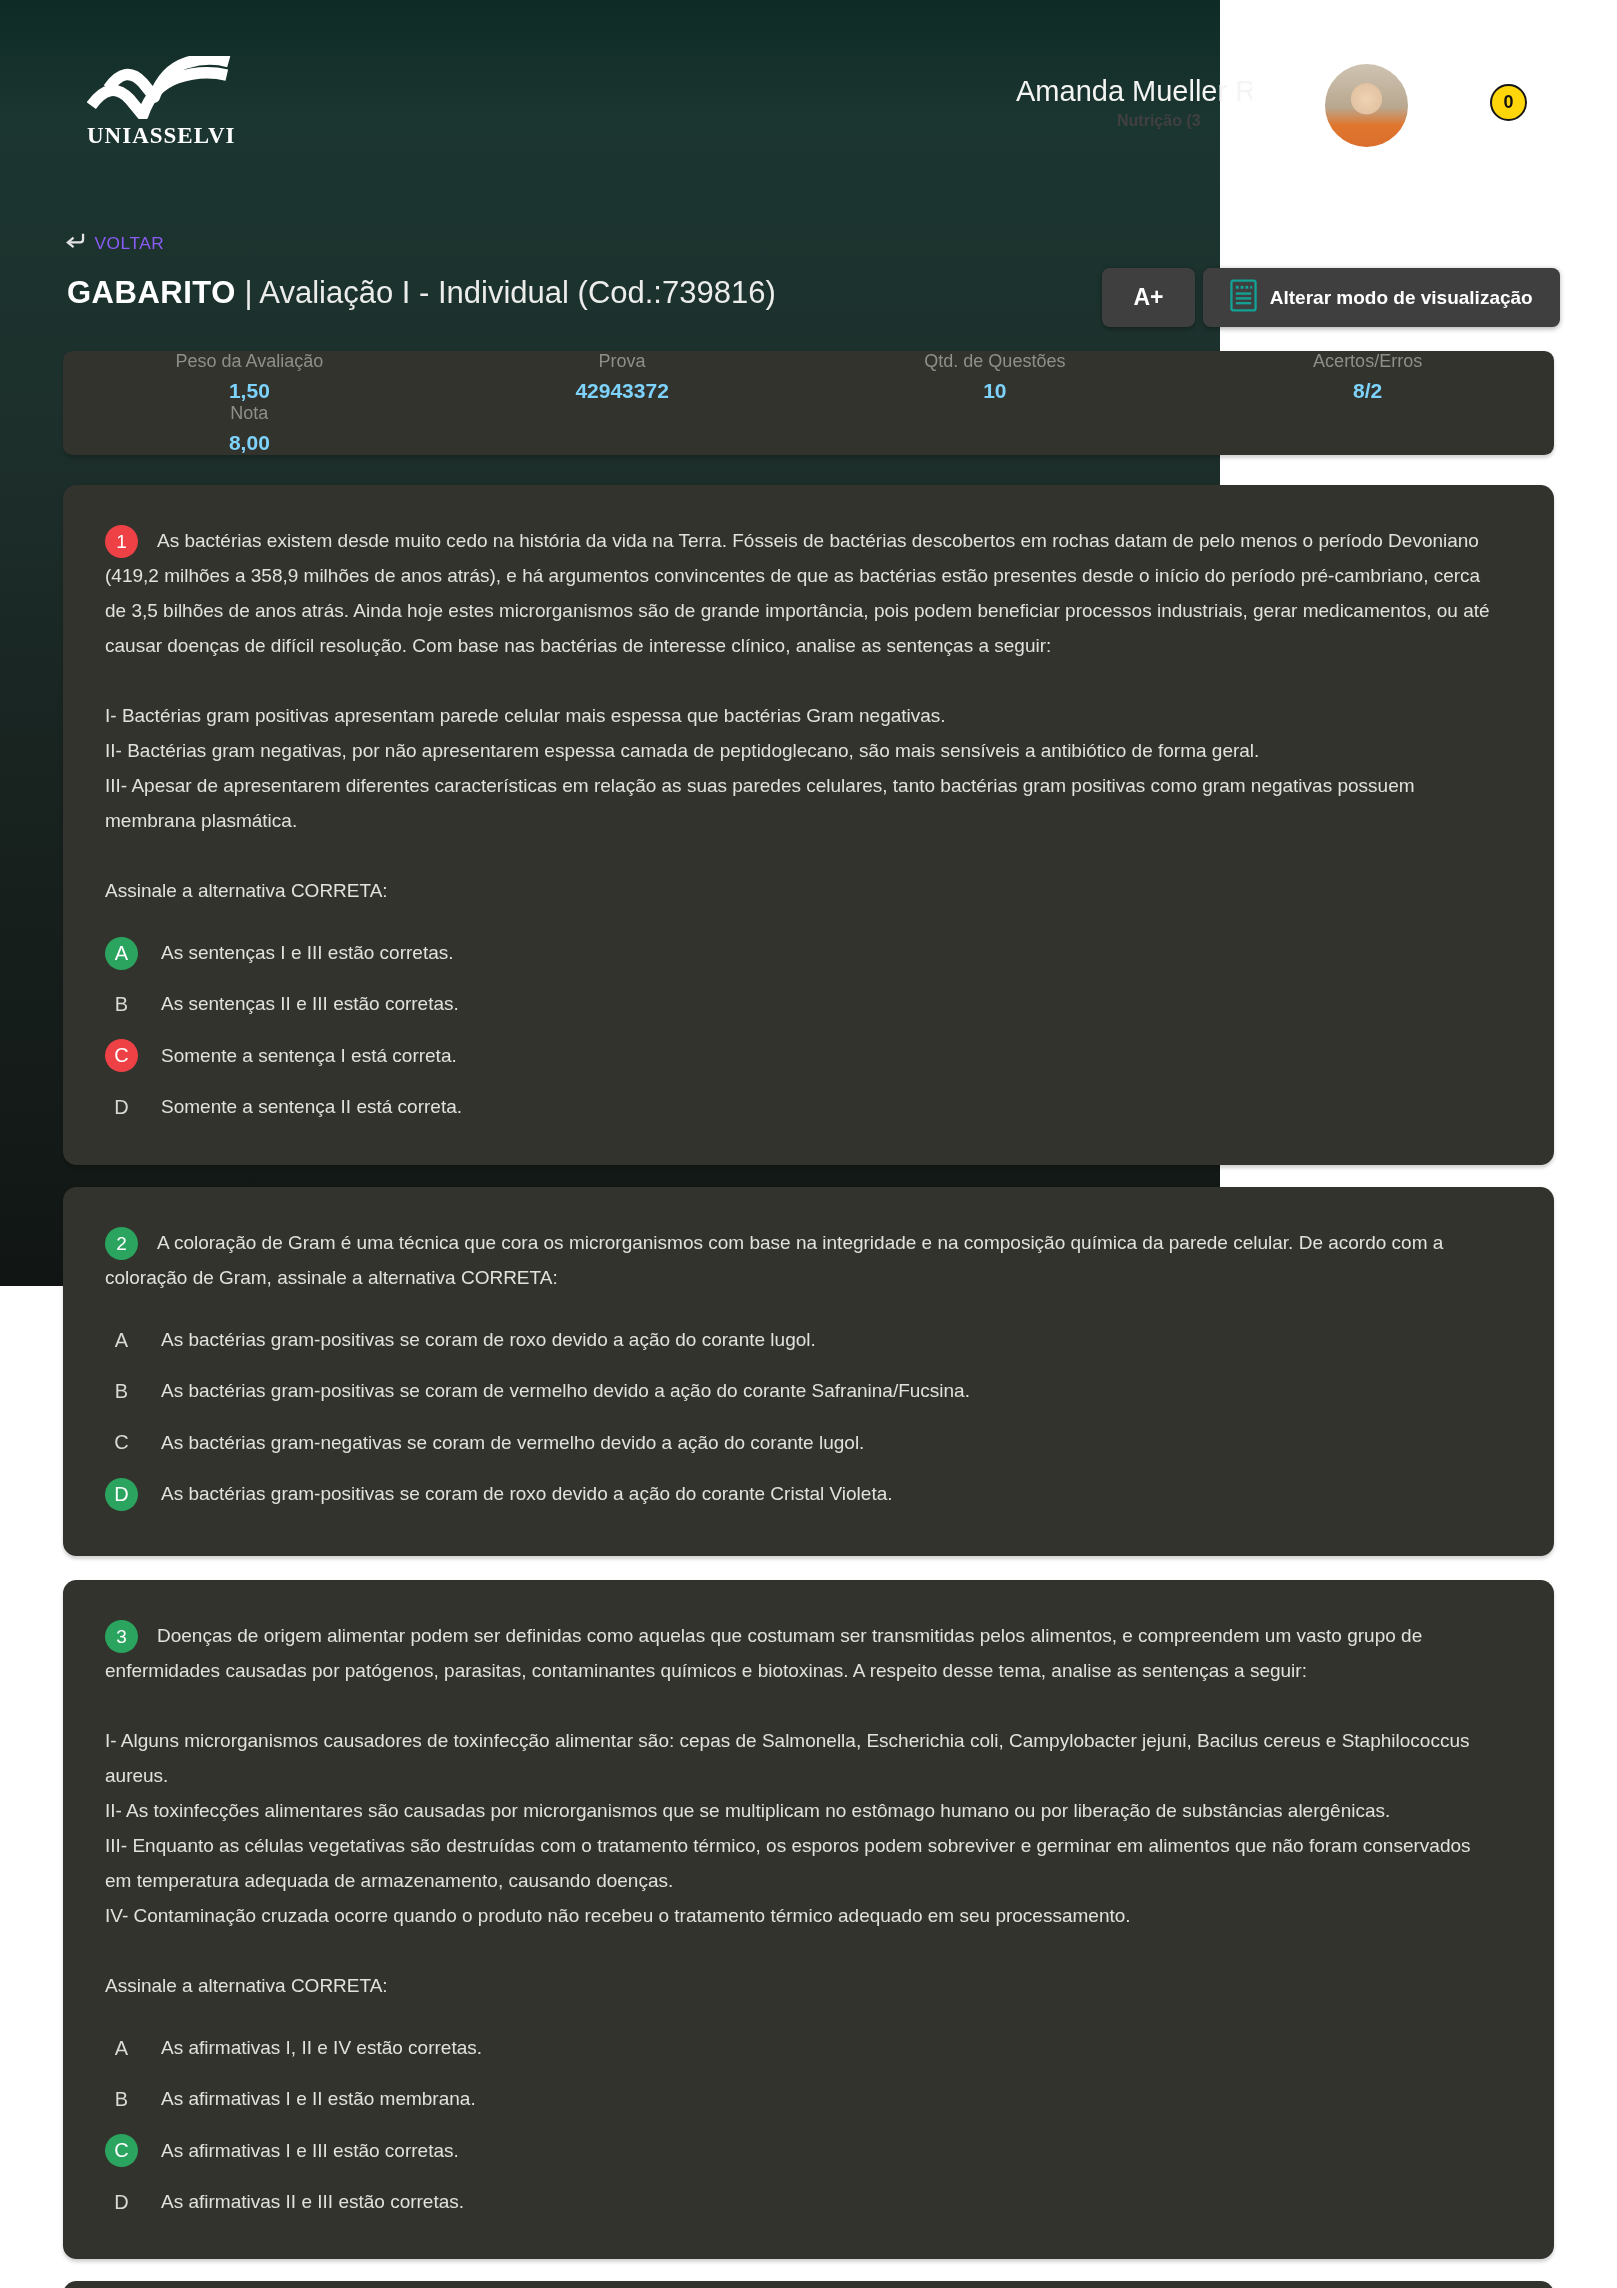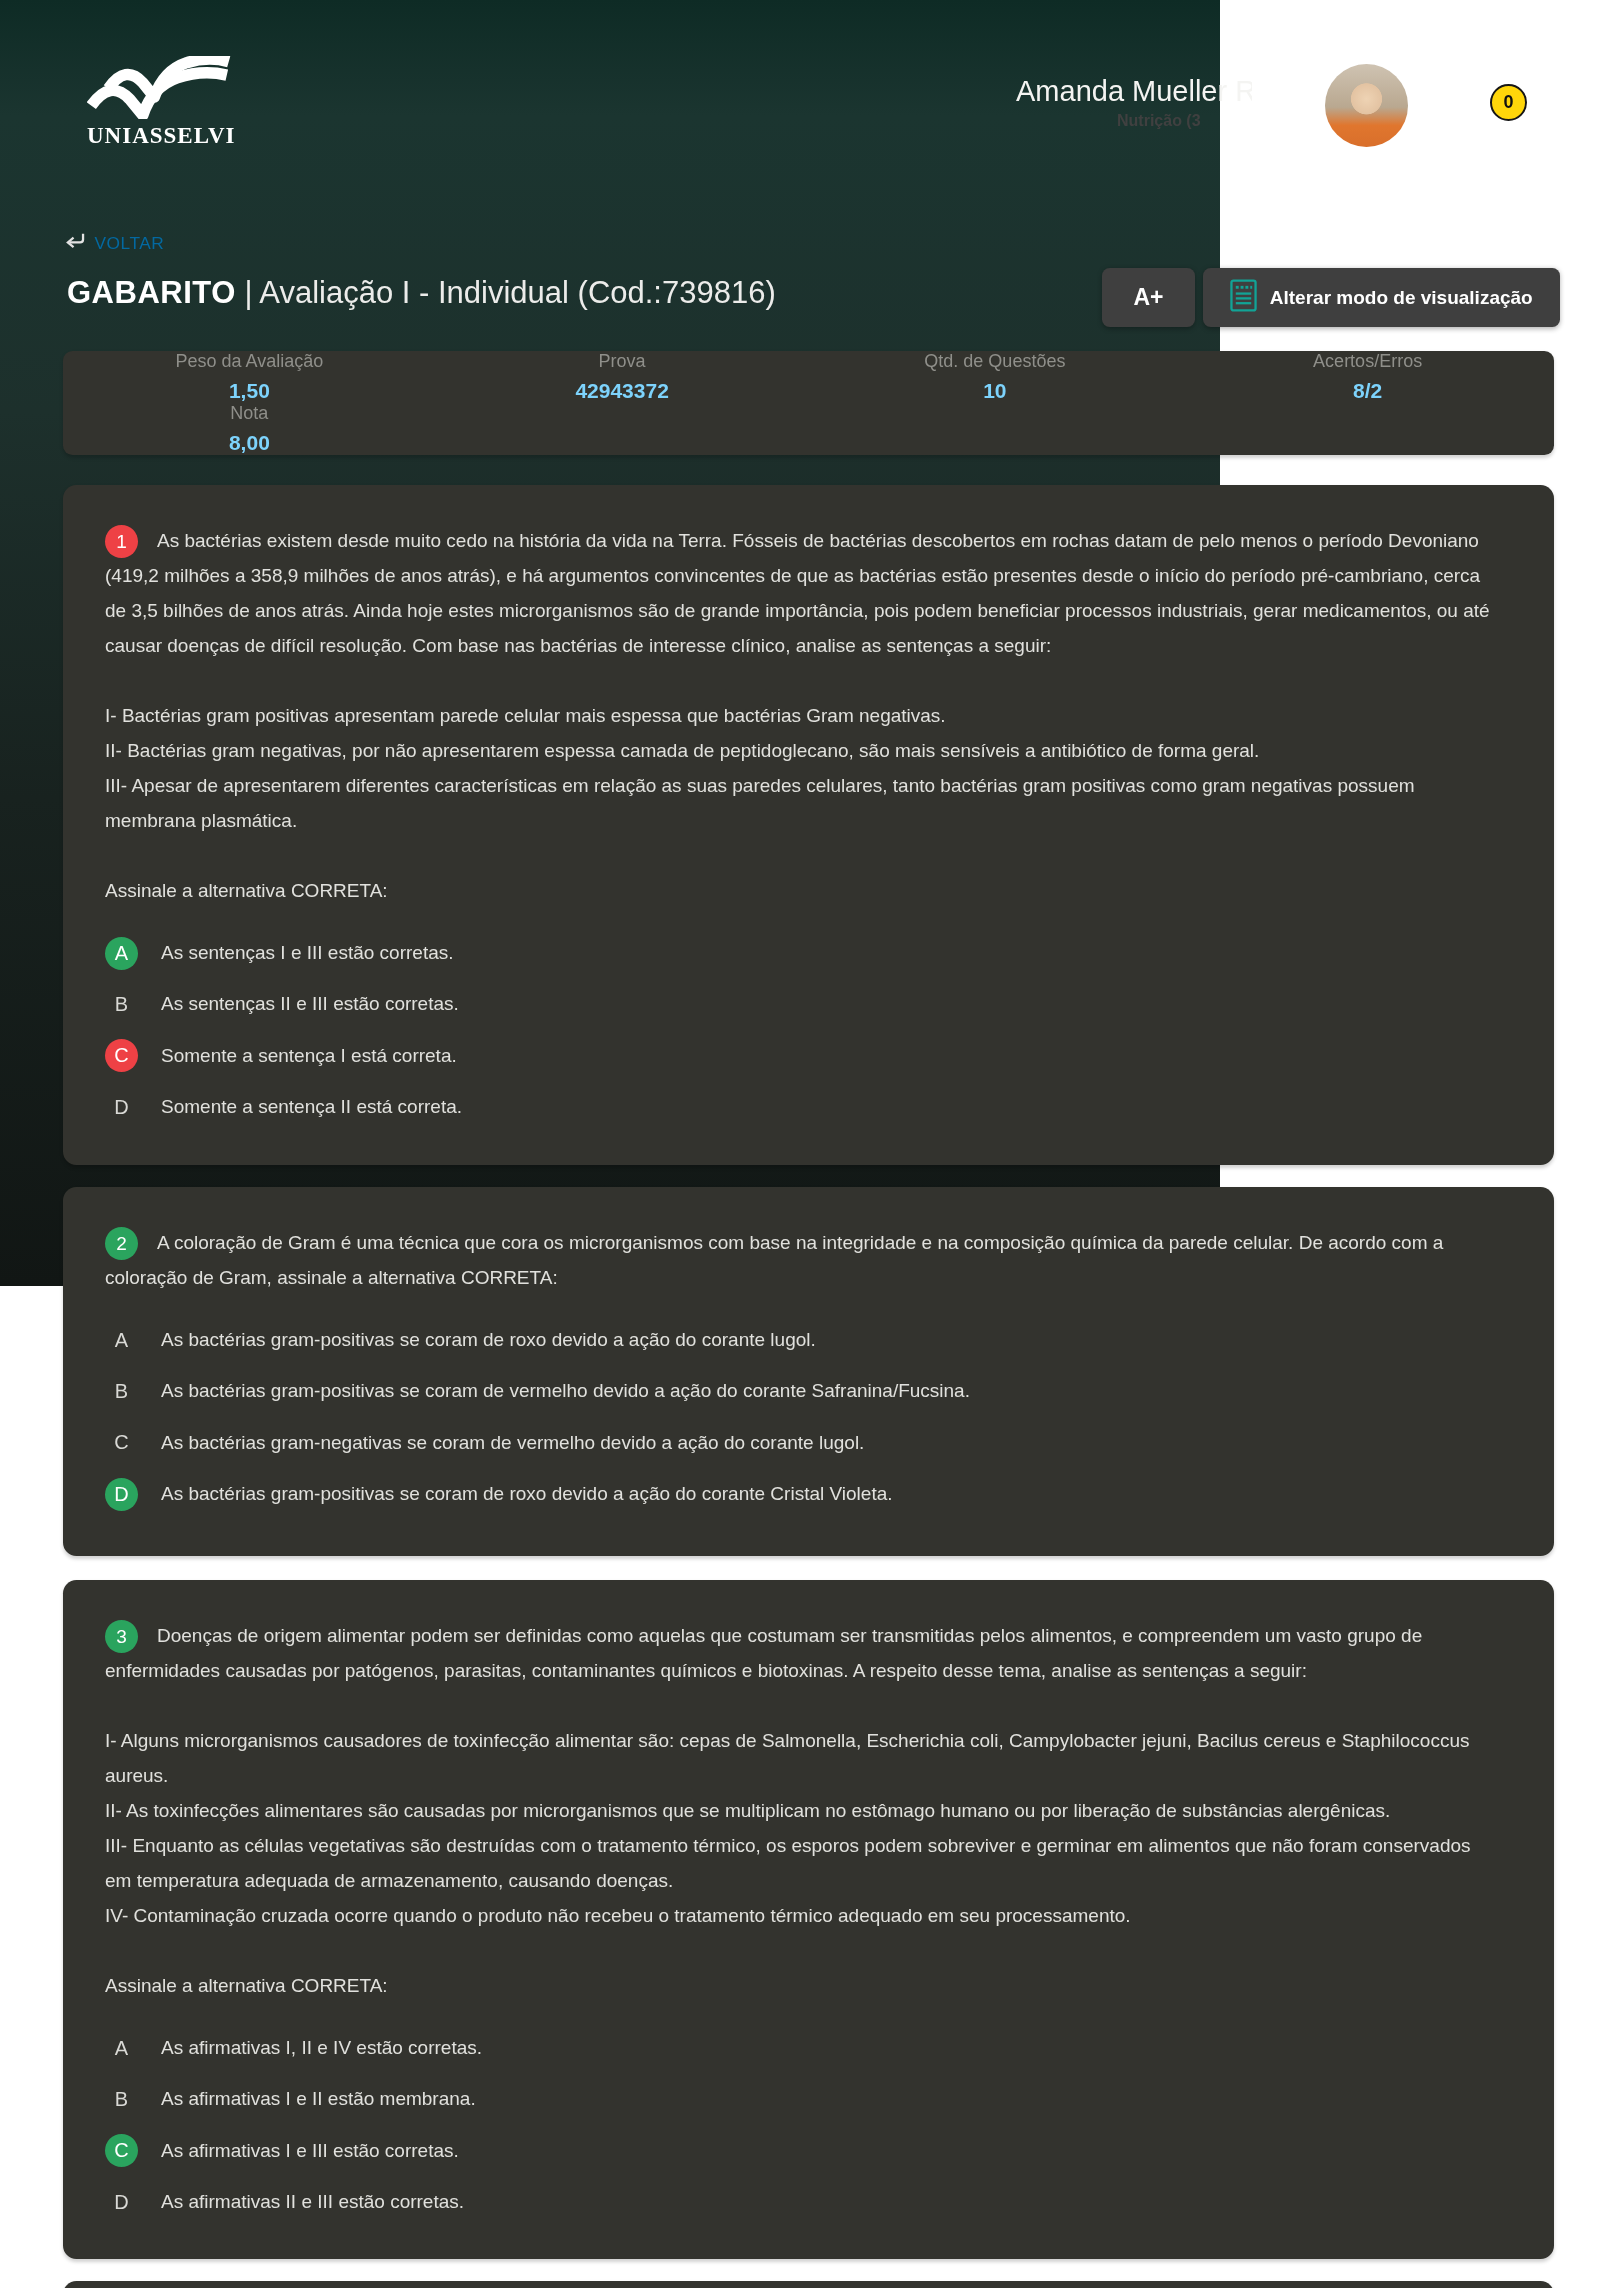--- a/index.html
+++ b/index.html
@@ -38,21 +38,21 @@
   }
   .notif {
     position:absolute; left:1490px; top:84px; width:37px; height:37px; border-radius:50%;
     background:#ffd60a; border:2.9px solid #161616; color:#111;
     display:flex; align-items:center; justify-content:center;
     font-size:18px; font-weight:700; cursor:pointer;
   }
   
   .voltar {
     position:absolute; left:63px; top:231px; display:flex; align-items:center; gap:8.6px;
-    color:#0369a1; font-size:17.3px; letter-spacing:0.5px; cursor:pointer;
+    color:#8b5cf6; font-size:17.3px; letter-spacing:0.5px; cursor:pointer;
   }
   .page-title { position:absolute; left:67px; top:275px; font-size:31px; color:#ffffff; white-space:nowrap; }
   .page-title .strong { font-weight:700; letter-spacing:0.5px; }
   .page-title .rest { font-weight:400; color:#ececea; }
   
   .btn {
     position:absolute; top:268px; height:59px; background:#3f3f3f; border-radius:7.7px;
     color:#fff; display:flex; align-items:center; justify-content:center;
     box-shadow:0 1.9px 4.8px rgba(0,0,0,.3); cursor:pointer;
   }

